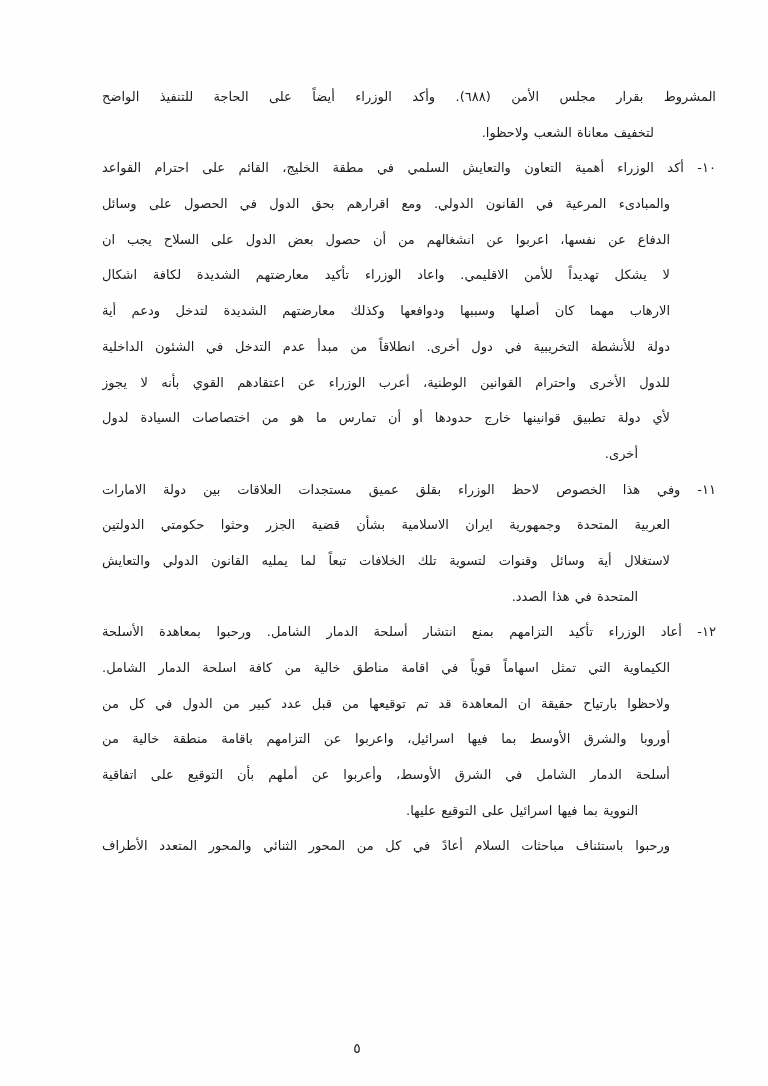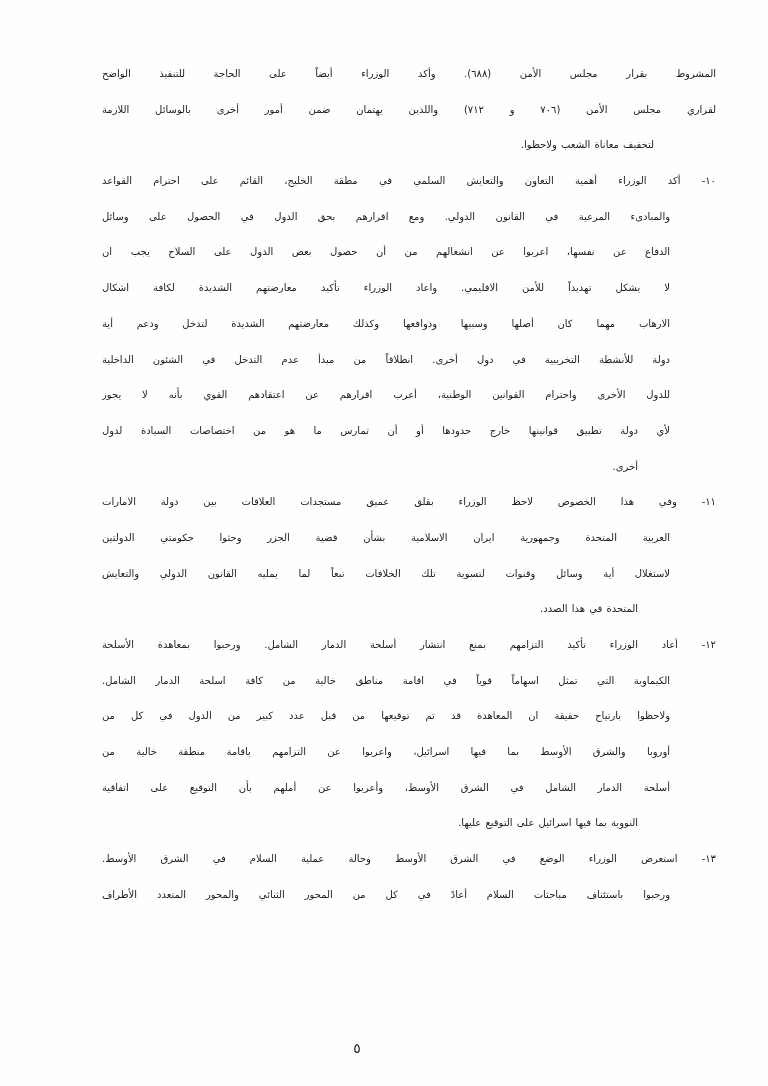--- a/index.html
+++ b/index.html
@@ -12,24 +12,24 @@
     width: 768px;
     height: 1086px;
     background: #fefefe;
     direction: rtl;
     font-family: "DejaVu Sans", sans-serif;
     color: #1c1c1c;
     overflow: hidden;
   }
   .body-text {
     position: absolute;
-    top: 56px;
+    top: 79px;
     right: 52px;
     left: 58px;
-    font-size: 10px;
+    font-size: 13px;
     line-height: 35.7px;
     margin-left: 44px;
   }
   .paragraph {
     margin: 0;
   }
   .paragraph.numbered {
     padding-right: 46px;
   }
   .line {
@@ -67,47 +67,45 @@
     color: #1c1c1c;
   }
 </style>
 </head>
 <body>
 
 <div class="page">
   <div class="body-text">
       <div class="paragraph plain">
         <div class="line">المشروط بقرار مجلس الأمن (٦٨٨). وأكد الوزراء أيضاً على الحاجة للتنفيذ الواضح</div>
-        <div class="line">لقراري مجلس الأمن (٧٠٦ و ٧١٢) واللذين يهتمان ضمن أمور أخرى بالوسائل اللازمة</div>
         <div class="line short">لتخفيف معاناة الشعب ولاحظوا.</div>
       </div>
       <div class="paragraph numbered">
         <div class="line first"><span class="item-number">١٠-</span> أكد الوزراء أهمية التعاون والتعايش السلمي في مطقة الخليج، القائم على احترام القواعد</div>
         <div class="line">والمبادىء المرعية في القانون الدولي. ومع اقرارهم بحق الدول في الحصول على وسائل</div>
         <div class="line">الدفاع عن نفسها، اعربوا عن انشغالهم من أن حصول بعض الدول على السلاح يجب ان</div>
         <div class="line">لا يشكل تهديداً للأمن الاقليمي. واعاد الوزراء تأكيد معارضتهم الشديدة لكافة اشكال</div>
         <div class="line">الارهاب مهما كان أصلها وسببها ودوافعها وكذلك معارضتهم الشديدة لتدخل ودعم أية</div>
         <div class="line">دولة للأنشطة التخريبية في دول أخرى. انطلاقاً من مبدأ عدم التدخل في الشئون الداخلية</div>
-        <div class="line">للدول الأخرى واحترام القوانين الوطنية، أعرب اقرارهم عن اعتقادهم القوي بأنه لا يجوز</div>
+        <div class="line">للدول الأخرى واحترام القوانين الوطنية، أعرب الوزراء عن اعتقادهم القوي بأنه لا يجوز</div>
         <div class="line">لأي دولة تطبيق قوانينها خارج حدودها أو أن تمارس ما هو من اختصاصات السيادة لدول</div>
         <div class="line short">أخرى.</div>
       </div>
       <div class="paragraph numbered">
         <div class="line first"><span class="item-number">١١-</span> وفي هذا الخصوص لاحظ الوزراء بقلق عميق مستجدات العلاقات بين دولة الامارات</div>
         <div class="line">العربية المتحدة وجمهورية ايران الاسلامية بشأن قضية الجزر وحثوا حكومتي الدولتين</div>
         <div class="line">لاستغلال أية وسائل وقنوات لتسوية تلك الخلافات تبعاً لما يمليه القانون الدولي والتعايش</div>
         <div class="line short">المتحدة في هذا الصدد.</div>
       </div>
       <div class="paragraph numbered">
         <div class="line first"><span class="item-number">١٢-</span> أعاد الوزراء تأكيد التزامهم بمنع انتشار أسلحة الدمار الشامل. ورحبوا بمعاهدة الأسلحة</div>
         <div class="line">الكيماوية التي تمثل اسهاماً قوياً في اقامة مناطق خالية من كافة اسلحة الدمار الشامل.</div>
         <div class="line">ولاحظوا بارتياح حقيقة ان المعاهدة قد تم توقيعها من قبل عدد كبير من الدول في كل من</div>
         <div class="line">أوروبا والشرق الأوسط بما فيها اسرائيل، واعربوا عن التزامهم باقامة منطقة خالية من</div>
         <div class="line">أسلحة الدمار الشامل في الشرق الأوسط، وأعربوا عن أملهم بأن التوقيع على اتفاقية</div>
         <div class="line short">النووية بما فيها اسرائيل على التوقيع عليها.</div>
       </div>
       <div class="paragraph numbered">
-        <div class="line first"><span class="item-number">١٣-</span> استعرض الوزراء الوضع في الشرق الأوسط وحالة عملية السلام في الشرق الأوسط.</div>
         <div class="line">ورحبوا باستئناف مباحثات السلام أعادً في كل من المحور الثنائي والمحور المتعدد الأطراف</div>
       </div>
     </div>
   <div class="page-number">٥</div>
 </div>
 
 </body></html>

